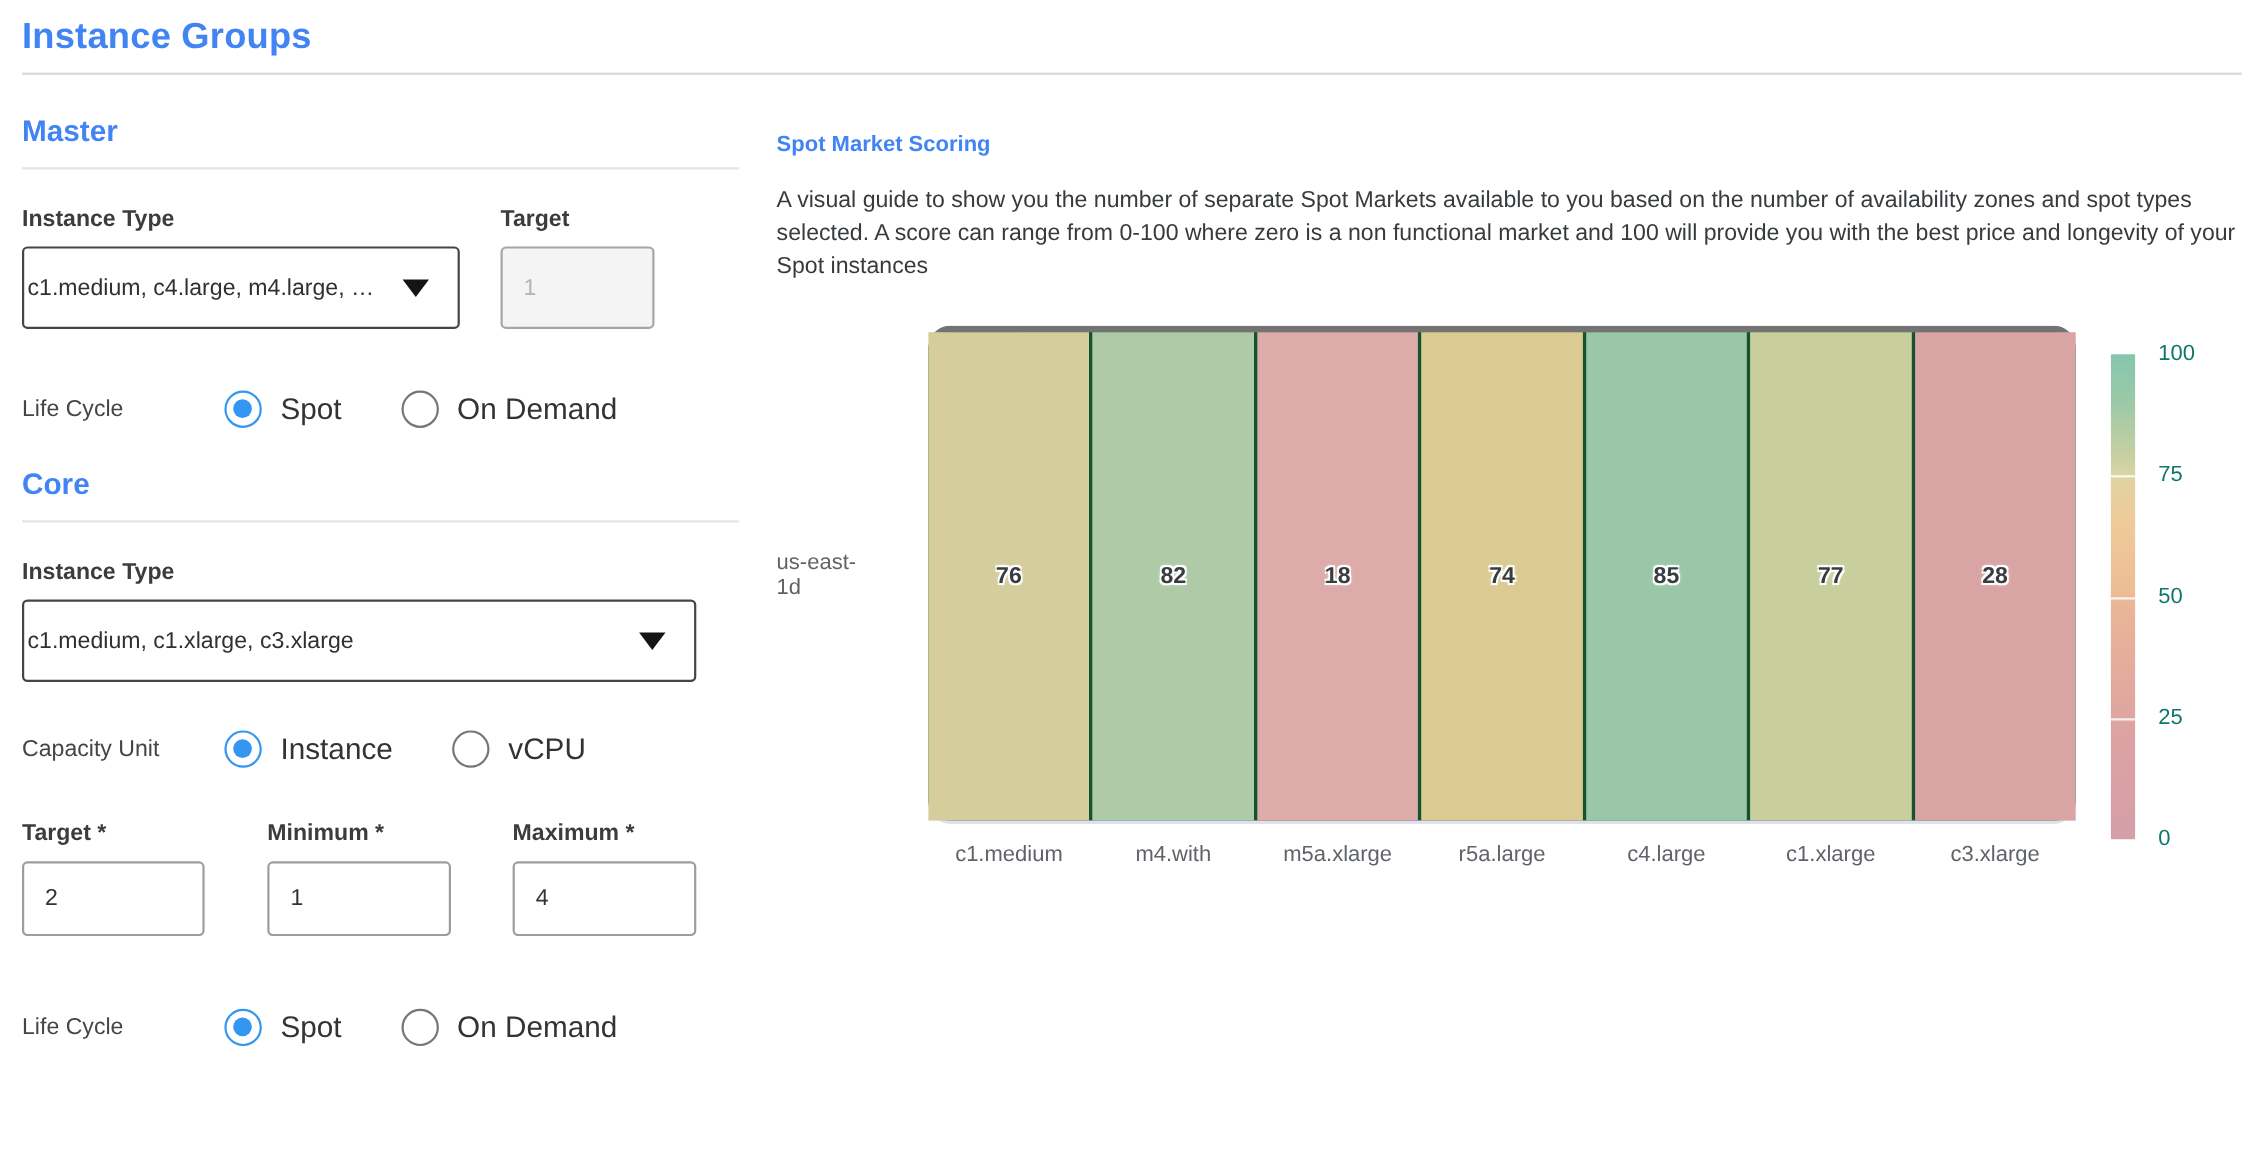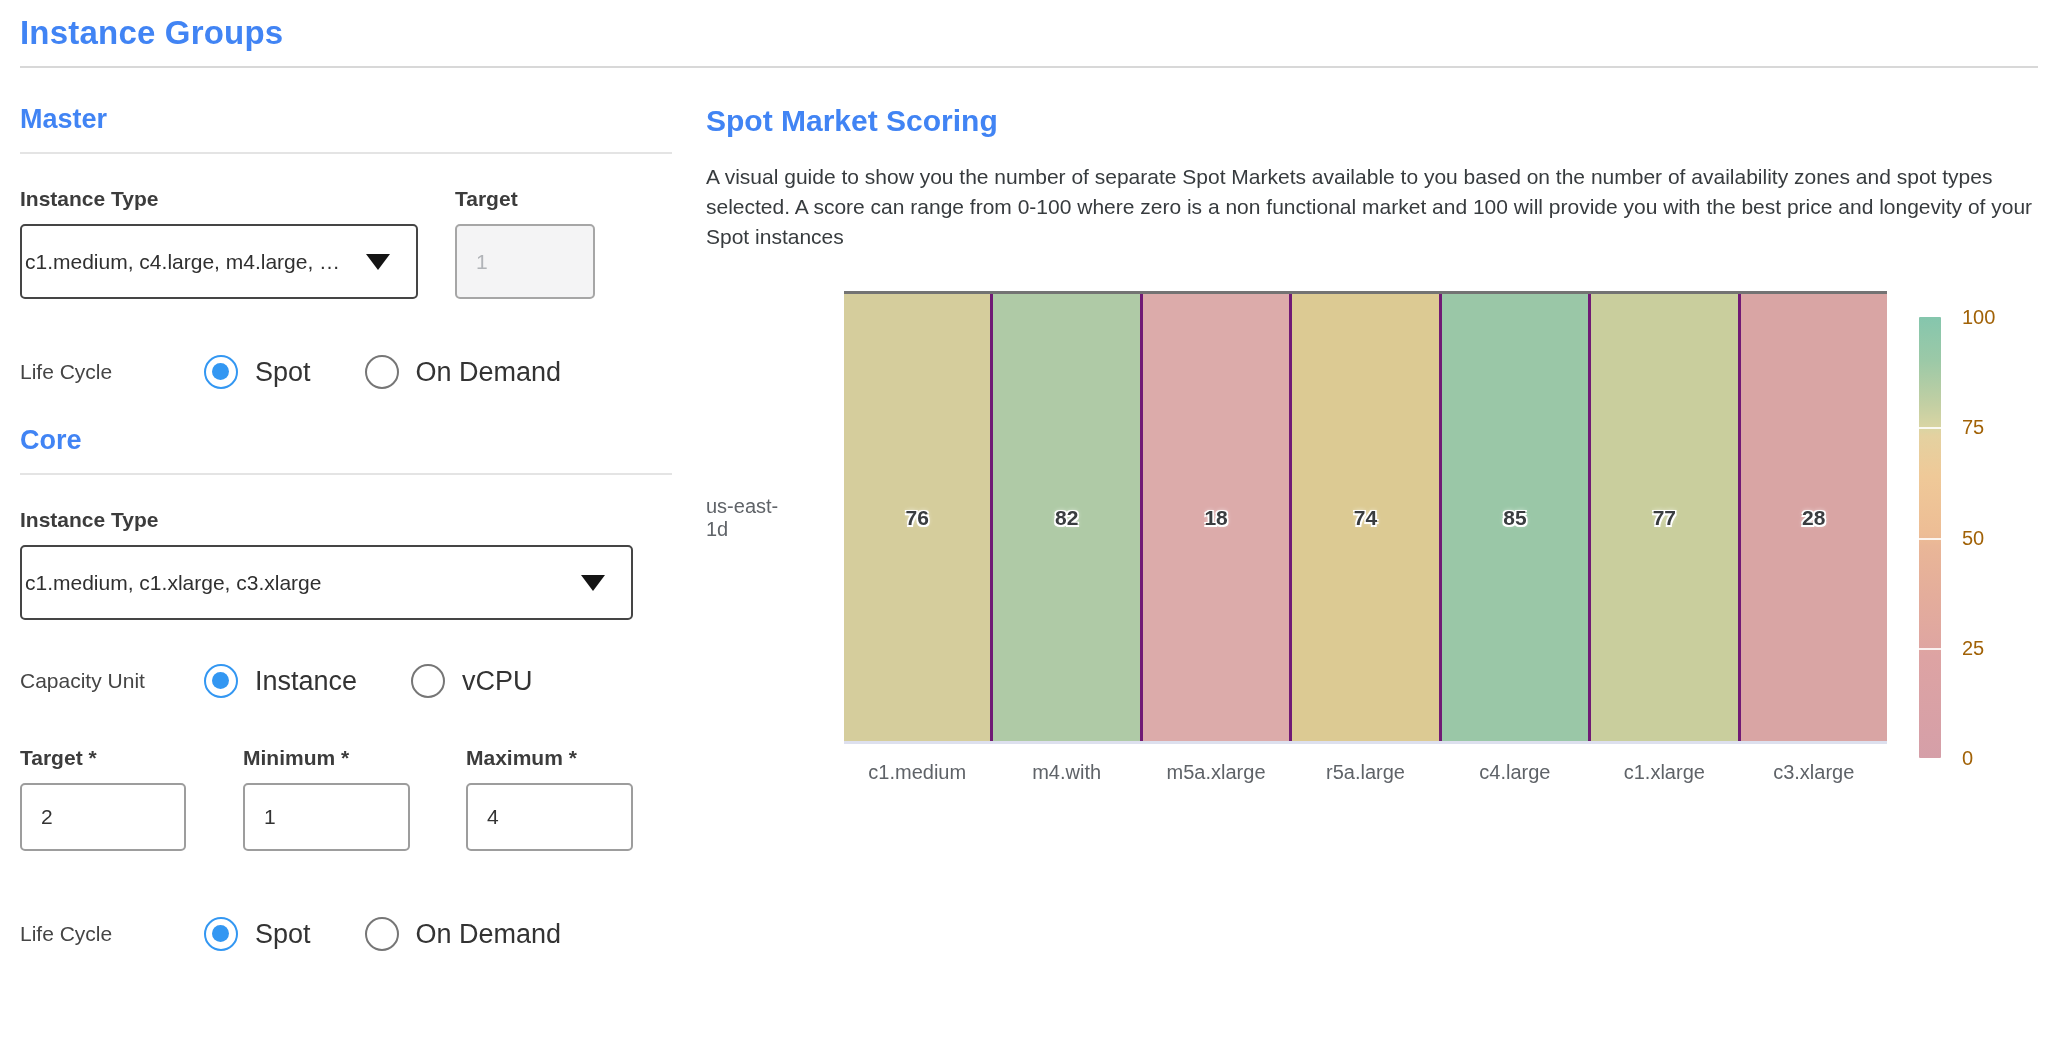--- a/index.html
+++ b/index.html
@@ -9,21 +9,21 @@
 
   h1.page-title { font-size:33px; font-weight:600; color:#4184f4; letter-spacing:0.2px; }
   .rule-full { border:none; border-bottom:2px solid #d8d8d8; margin-top:14px; }
   .rule-sec  { border:none; border-bottom:2px solid #e4e4e4; margin-top:17px; }
 
   .columns { display:flex; align-items:flex-start; }
   .left-col { width:652px; flex:none; }
   .right-col { flex:1; margin-left:34px; }
 
   h2.sec-head { font-size:27px; font-weight:600; color:#4184f4; margin-top:36px; }
-  h2.scoring-head { font-size:30px; font-weight:600; color:#4184f4; margin-top:36px; }
+  h2.scoring-head { font-size:20px; font-weight:600; color:#4184f4; margin-top:52px; }
 
   .field-label { display:block; font-size:21px; font-weight:600; color:#3c3c3c; margin-top:33px; }
   .field-row { display:flex; }
   .gap37 { width:37px; flex:none; }
   .gap57 { width:57px; flex:none; }
   .gap56 { width:56px; flex:none; }
 
   .dropdown { margin-top:13px; height:75px; border:2px solid #454545; border-radius:5px;
               background:#fff; display:flex; align-items:center; justify-content:space-between;
               padding:0 26px 0 3px; cursor:pointer; }
@@ -57,33 +57,33 @@
   .col166 { width:166px; flex:none; }
   .col167 { width:167px; flex:none; }
   .lbl3 { font-size:21px; font-weight:600; color:#3c3c3c; margin-bottom:13px; }
 
   .scoring-desc { margin-top:24px; font-size:21px; line-height:30px; color:#373b3e; max-width:1352px; }
 
   .chart { display:flex; margin-top:39px; }
   .yaxis { width:138px; flex:none; height:453px; display:flex; align-items:center;
            justify-content:flex-end; padding-right:44px; font-size:20px; color:#5f6368; }
   .plot-block { flex:none; }
-  .plot { width:1043px; height:453px; display:flex; gap:3px; background:#701a75;
-          border-top:3px solid #737373; border-bottom:3px solid #dde0ee; }
+  .plot { width:1043px; height:453px; display:flex; gap:3px; background:#14532d;
+          border-top:6px solid #737373; border-bottom:3px solid #dde0ee;border-radius:20px; }
   .cell { flex:1; display:flex; align-items:center; justify-content:center; }
   .cell-value { font-size:21px; font-weight:600; color:#3a3d40;
       text-shadow:-1.5px -1.5px 0 #fff, 1.5px -1.5px 0 #fff, -1.5px 1.5px 0 #fff, 1.5px 1.5px 0 #fff, 0 0 5px #fff; }
   .xlabels { display:flex; gap:3px; width:1043px; margin-top:17px; }
   .xlabel { flex:1; text-align:center; font-size:20px; color:#5f6368; }
 
   .colorbar-wrap { display:flex; margin-left:32px; margin-top:26px; flex:none; }
   .colorbar { width:22px; height:441px; position:relative; border-radius:1px; }
   .cb-sep { position:absolute; left:0; right:0; height:2px; background:rgba(255,255,255,0.85); }
   .cb-labels { position:relative; width:60px; margin-left:21px; height:441px; }
-  .cb-label { position:absolute; left:0; transform:translateY(-50%); font-size:20px; color:#a16207; }
+  .cb-label { position:absolute; left:0; transform:translateY(-50%); font-size:20px; color:#0f766e; }
 </style>
 </head>
 <body>
 
 <div class="page">
   <h1 class="page-title">Instance Groups</h1>
   <hr class="rule-full">
 
   <div class="columns">
 

